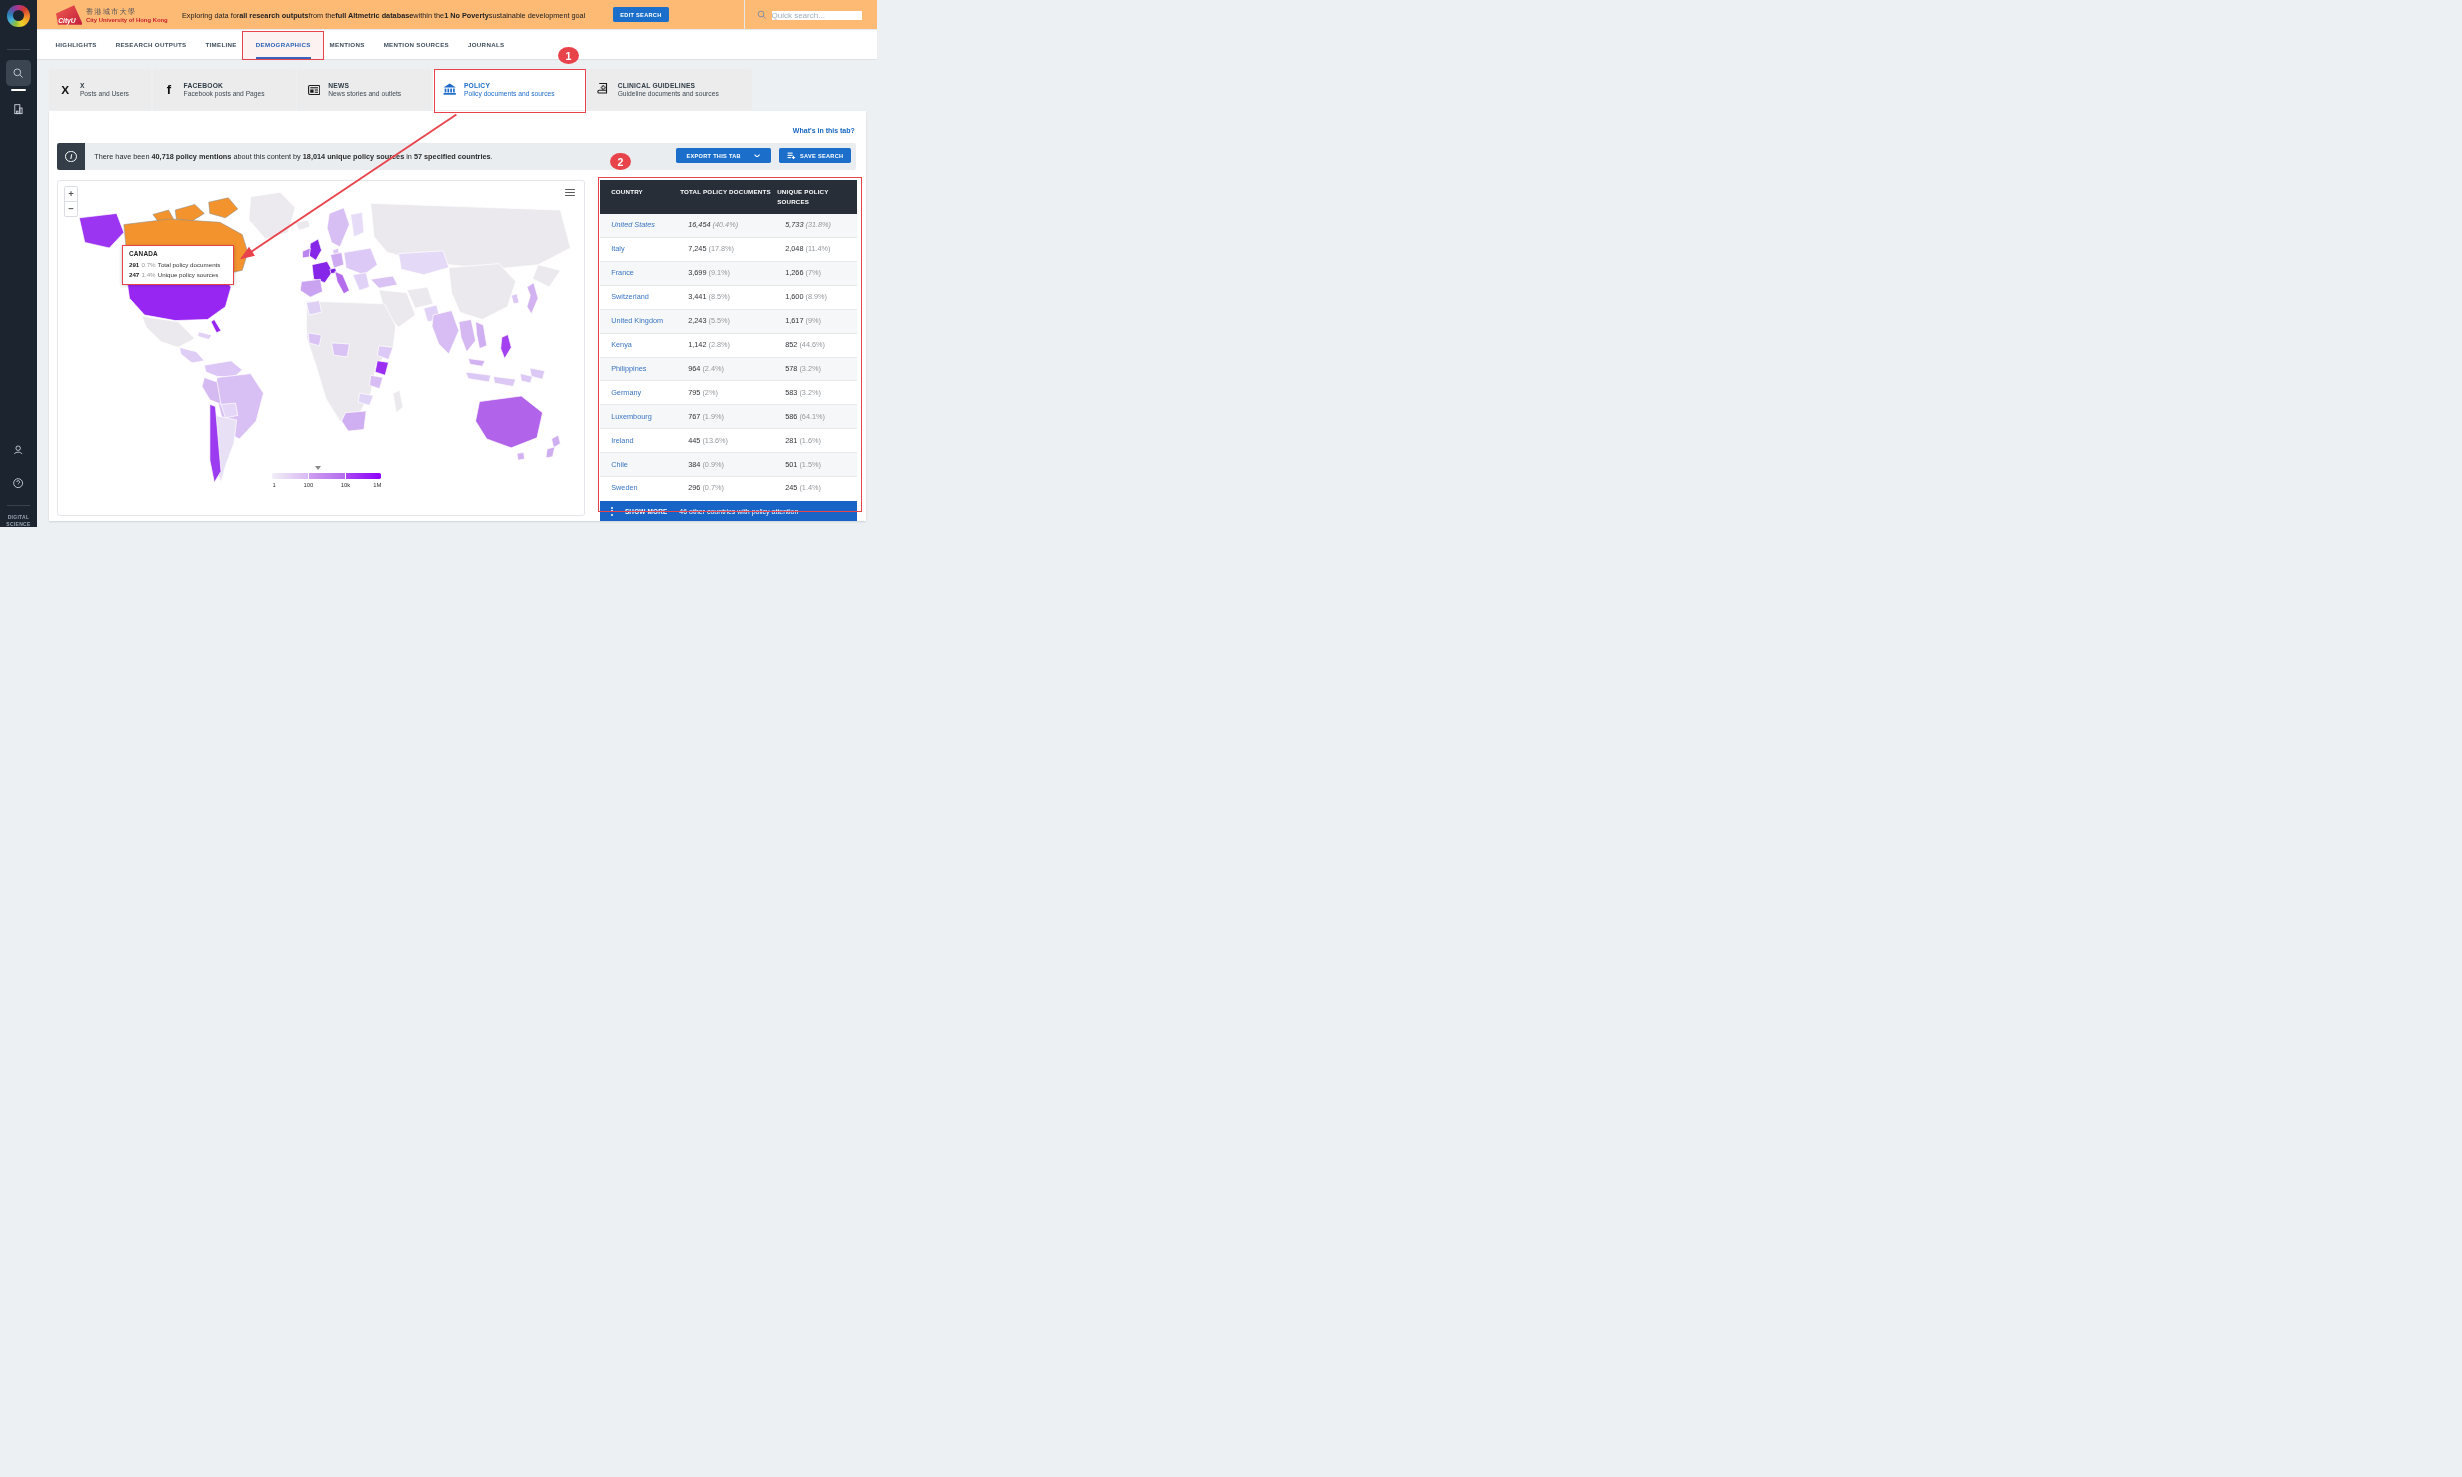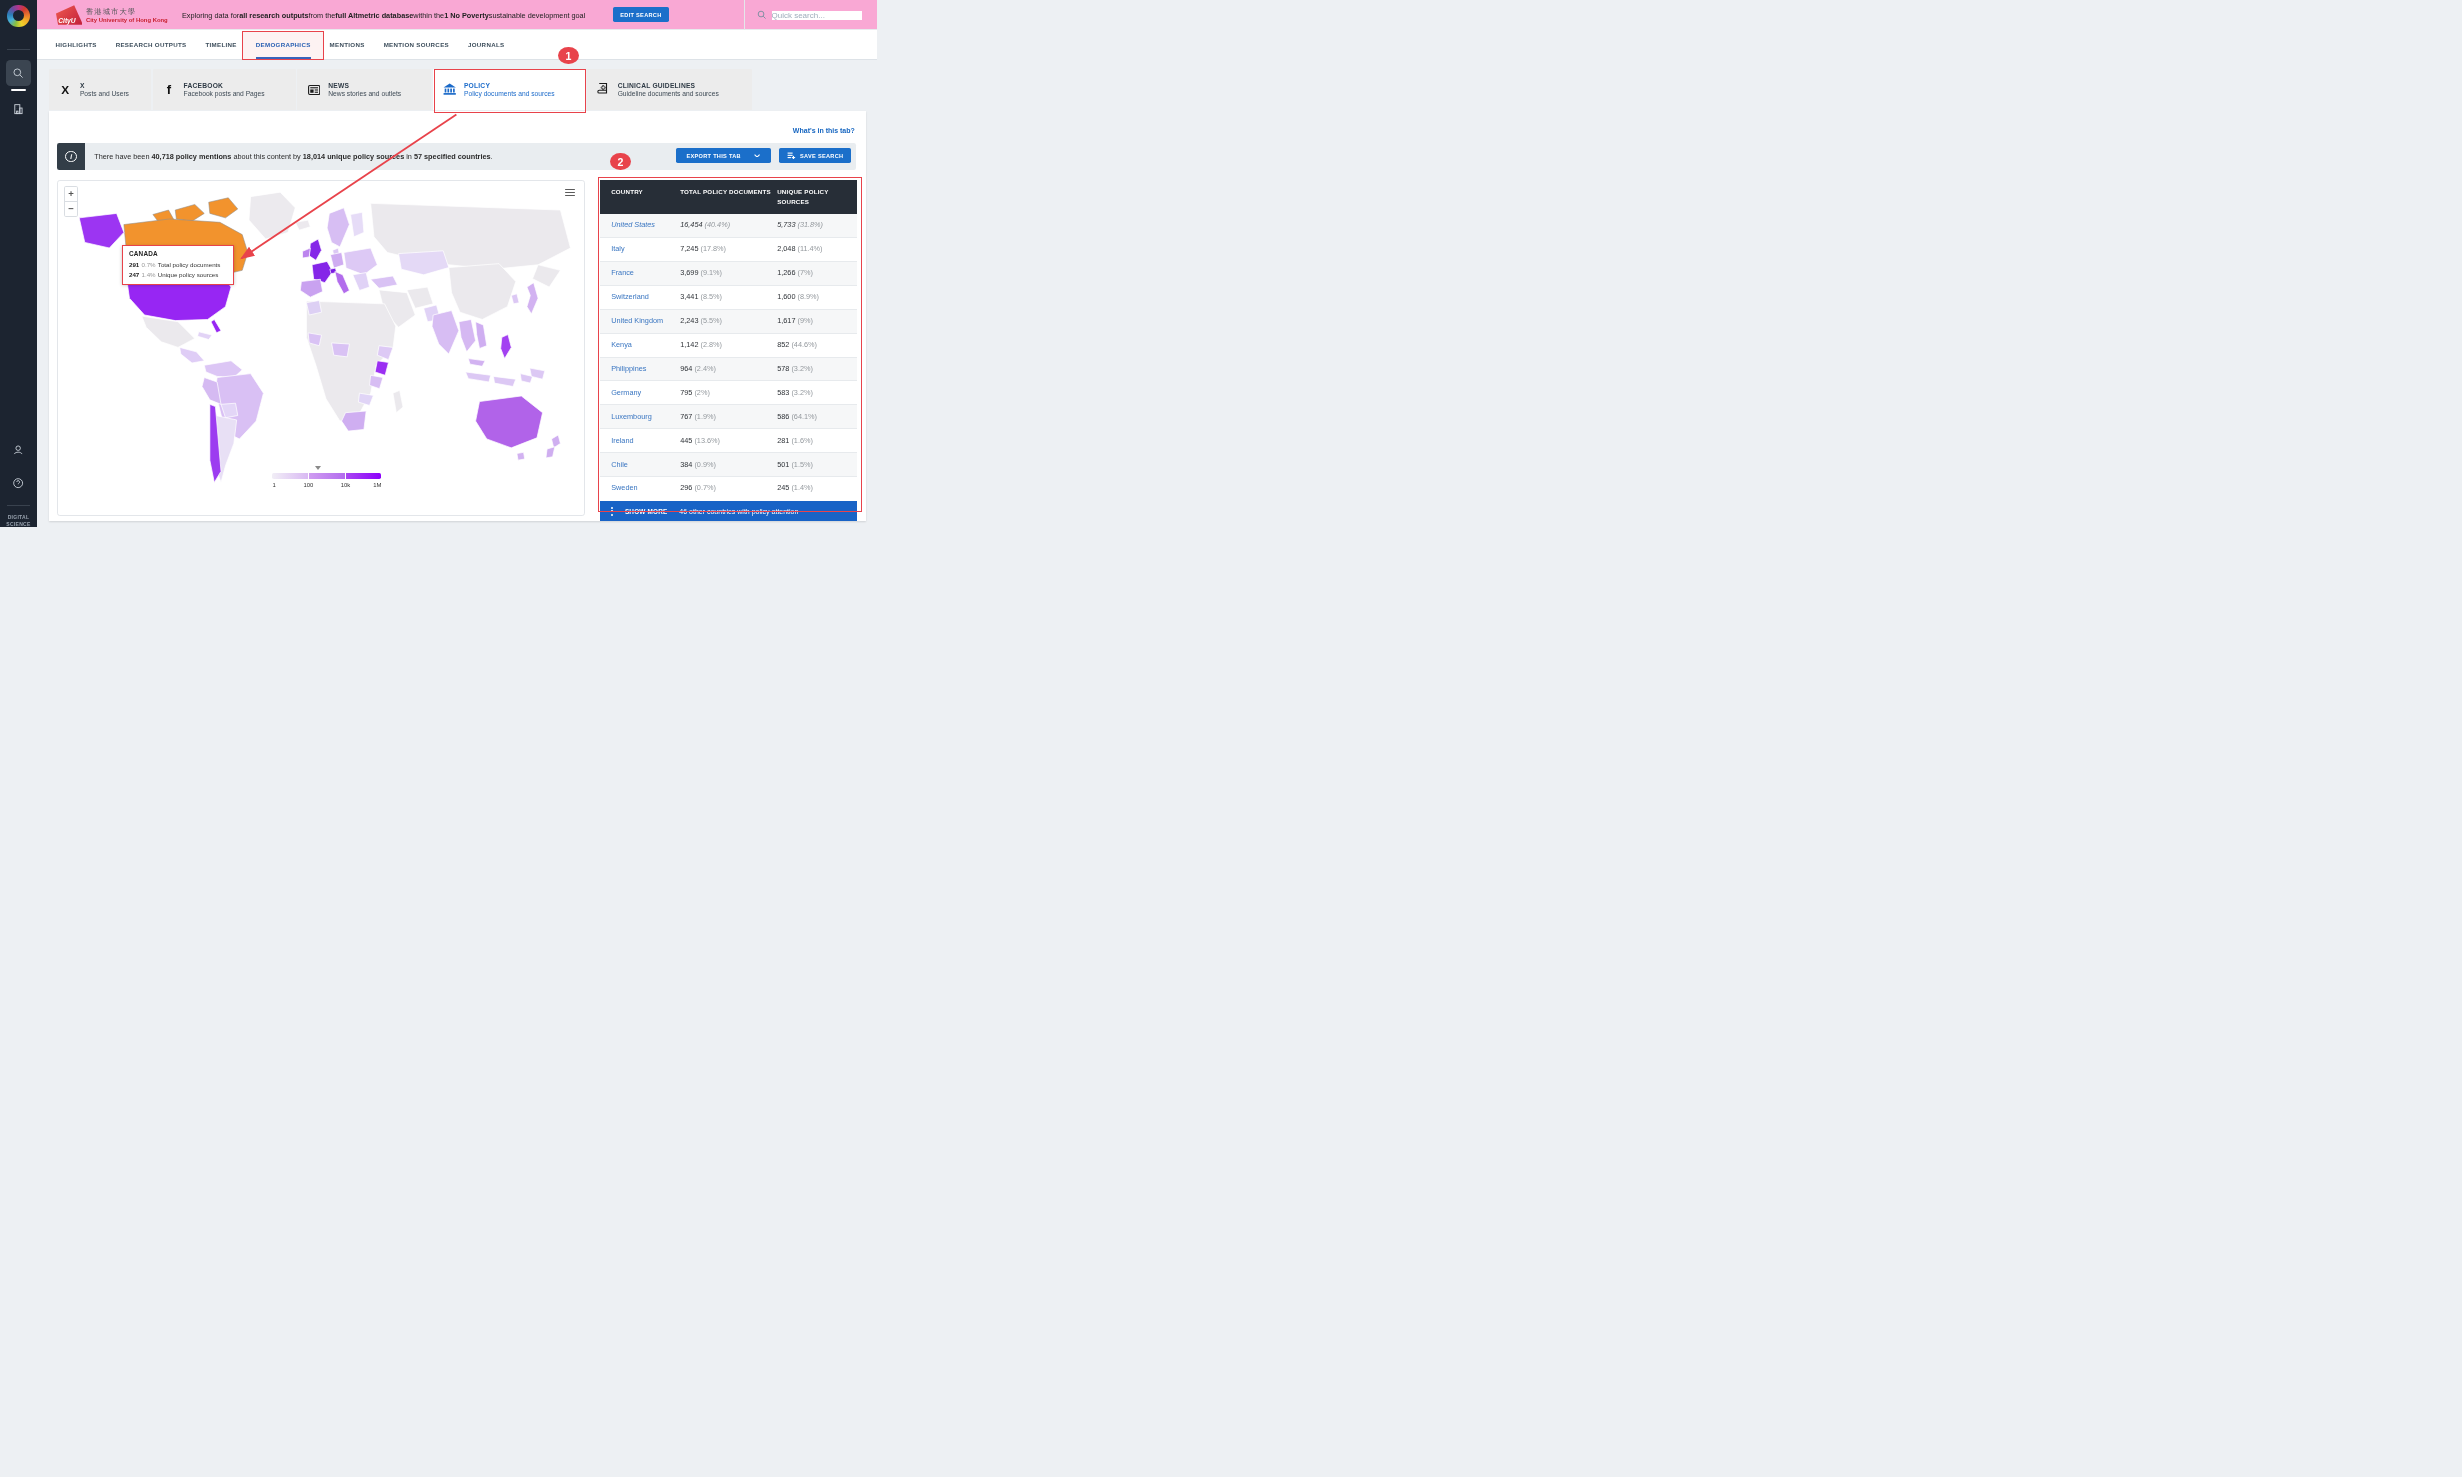--- a/index.html
+++ b/index.html
@@ -11,21 +11,21 @@
     background:conic-gradient(#b5338a,#d03a31,#e8722e,#f3ac27,#efd32b,#8bbf3f,#47b0d9,#2b7eb8,#6a4da0,#b5338a); }
   .alt-ring::after { content:""; position:absolute; left:5.6px; top:5.6px; width:11.2px; height:11.2px; border-radius:50%; background:#1c2430; }
   .sb-div { position:absolute; left:7.3px; width:22.4px; border-top:0.6px solid #39424e; }
   .sb-btn { position:absolute; left:6.2px; width:24.6px; height:26px; border-radius:4.5px; display:flex; align-items:center; justify-content:center; }
   .sb-btn.active { background:#3b4551; }
   .sb-active-bar { position:absolute; left:10.6px; width:15.7px; height:1.7px; background:#fff; border-radius:1.1px; }
   .sb-ic { stroke:#cdd4dc; fill:none; stroke-width:1.6; }
   .sb-footer { position:absolute; left:0; top:514px; width:37px; text-align:center; font-size:5px; font-weight:bold; letter-spacing:0.3px; color:#97a1ad; line-height:1.35; }
 
   
-  .header { position:absolute; left:37px; top:0; right:0; height:30px; background:#f9a8d4; border-bottom:0.6px solid #e8ebee; z-index:4; }
+  .header { position:absolute; left:37px; top:0; right:0; height:30px; background:#fdba74; border-bottom:0.6px solid #e8ebee; z-index:4; }
   .cityu { position:absolute; left:19px; top:4.5px; height:21px; display:flex; align-items:center; gap:3.9px; }
   .cityu-mark { position:relative; width:26px; height:19.6px; background:linear-gradient(135deg,#ef5b50,#c21f3a); clip-path:polygon(0 42%,70% 0,100% 88%,100% 100%,8% 100%); }
   .cityu-mark span { position:absolute; left:2.2px; bottom:1.1px; color:#fff; font-size:6.7px; font-weight:bold; font-style:italic; }
   .cityu-cn { font-size:7.3px; color:#57585b; letter-spacing:1.1px; line-height:1.25; }
   .cityu-en { font-size:5.9px; font-weight:bold; color:#c8202f; }
   .summary { position:absolute; left:145px; top:0; height:30px; display:flex; align-items:center; font-size:7.3px; color:#222; white-space:nowrap; }
   .summary b { font-weight:bold; }
   .btn-blue { background:#1b6fca; color:#fff; border:none; border-radius:1.7px; font-family:"Liberation Sans",sans-serif; font-weight:bold; letter-spacing:0.3px; cursor:pointer; }
   .edit-search { position:absolute; left:576px; top:7.3px; height:14.6px; padding:0 7.3px; font-size:5.6px; }
   .hdr-div { position:absolute; left:707px; top:0; height:30px; border-left:0.6px solid #e4e7ea; }
@@ -86,21 +86,21 @@
   .tt-row .v { font-weight:bold; color:#222; }
   .tt-row .p { color:#9a9a9a; margin:0 2.2px 0 2.2px; }
 
   
   .dtable { position:absolute; left:551px; top:69px; width:257px; }
   .thead { background:#272e37; color:#fff; display:grid; grid-template-columns:69px 97px 1fr; padding:7.3px 0 7.3px 11.2px; font-size:6.2px; font-weight:bold; letter-spacing:0.2px; line-height:1.55; }
   .trow { display:grid; grid-template-columns:69px 97px 1fr; padding:6.2px 0 6.2px 11.2px; font-size:7.3px; align-items:start; border-top:1.1px solid #e7eaed; min-height:22px; }
   .trow:nth-child(odd) { background:#f6f7f8; }
   .trow:first-child { border-top:none;font-style:italic; }
   .country { color:#3a76c1; text-decoration:none; cursor:pointer; line-height:1.45; padding-right:7.8px; display:inline-block; }
-  .val { color:#2f3338; }
+  .val { color:#2f3338;margin-left:8px; }
   .pct { color:#93989d; }
   .showmore { margin-top:1.1px; background:#1863c6; color:#fff; height:20px; display:flex; align-items:center; cursor:pointer; }
   .dots { display:flex; flex-direction:column; gap:1.4px; margin:0 0 0 10.6px; }
   .dots i { width:2px; height:2px; border-radius:50%; background:#fff; }
   .sm-label { font-size:6.4px; font-weight:bold; letter-spacing:0.2px; margin-left:12.3px; }
   .sm-text { font-size:7px; margin-left:11.8px; }
 
   
   .ann { position:absolute; border:1.7px solid #e8434b; z-index:45; pointer-events:none; }
   .ann-demo { left:242px; top:31px; width:82px; height:29px; background:rgba(232,67,75,.07); }

